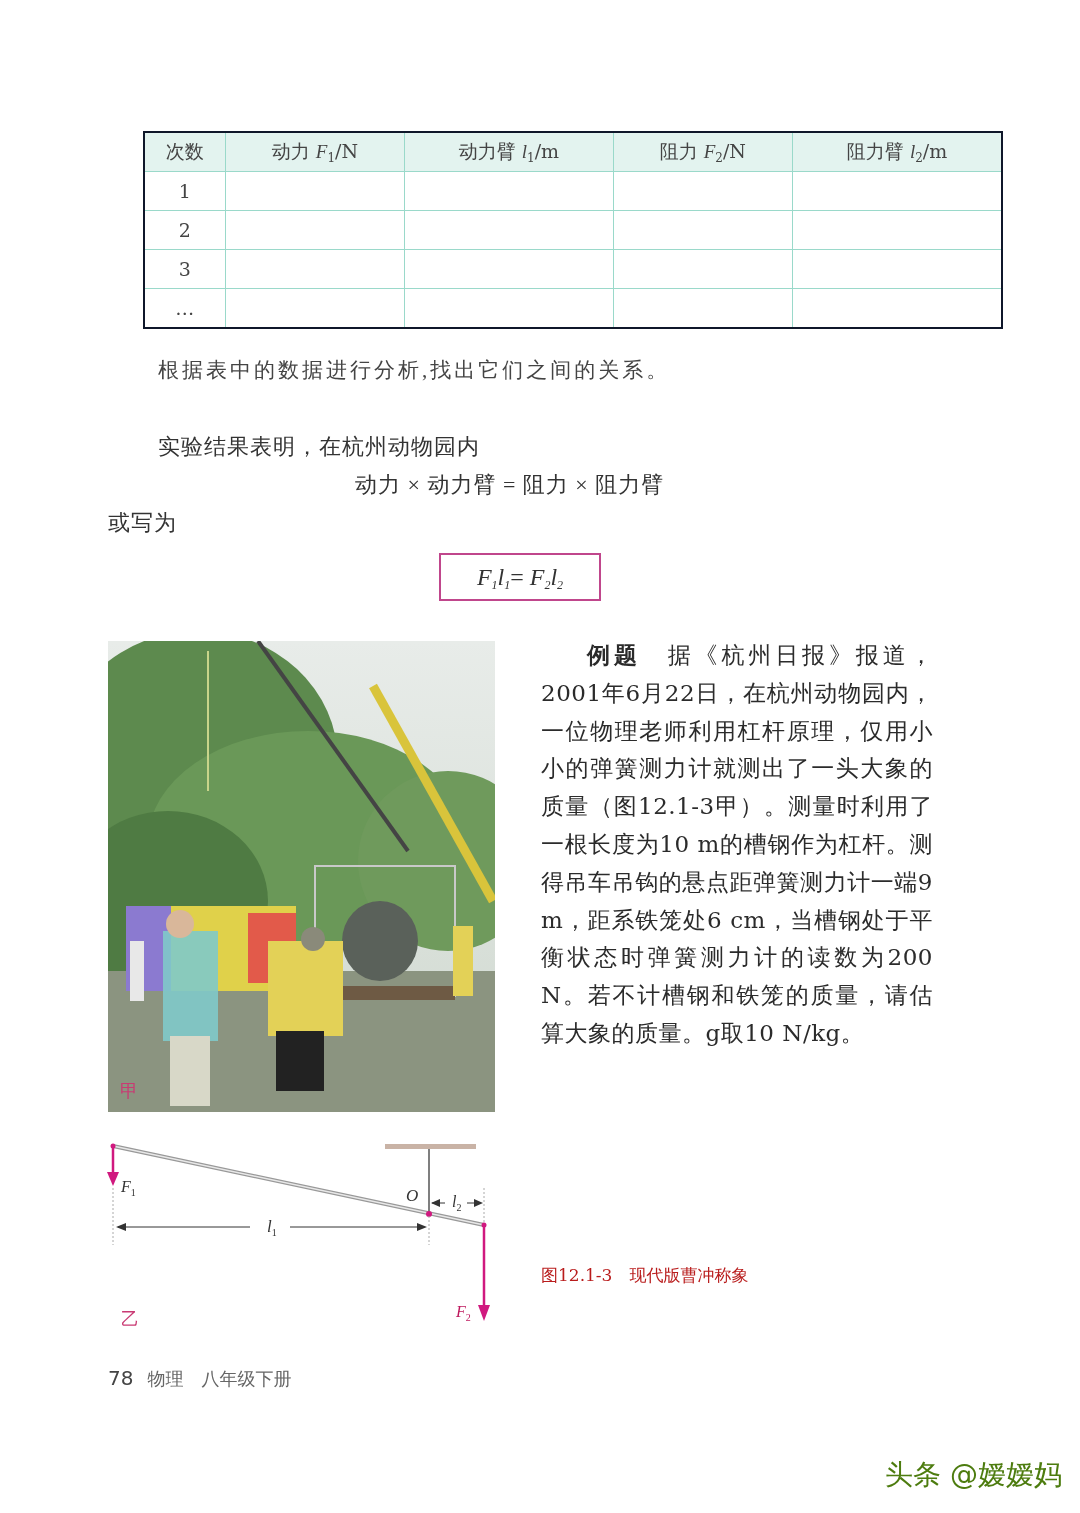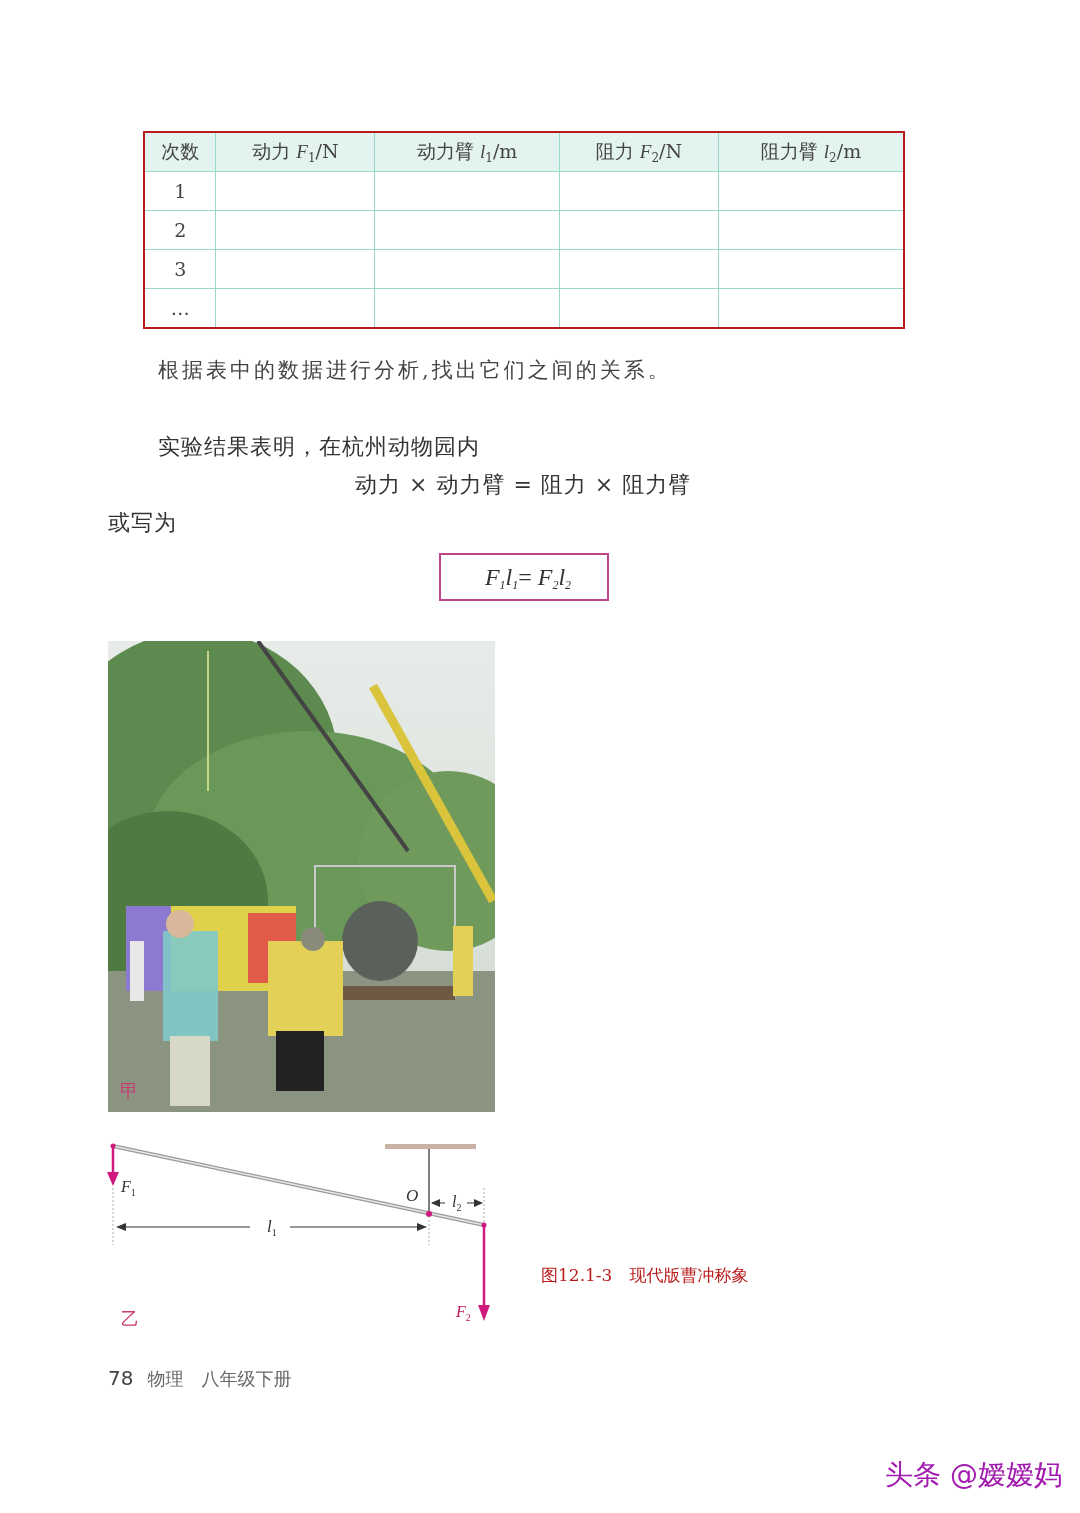--- a/index.html
+++ b/index.html
@@ -1,33 +1,33 @@
 <!DOCTYPE html>
 <html><head>
 <meta charset="utf-8">
 <style>
   html,body{margin:0;padding:0;background:#ffffff;}
   body{width:1080px;height:1513px;position:relative;overflow:hidden;font-family:"DejaVu Serif","Liberation Serif",serif;color:#333;}
   .abs{position:absolute;}
-  table.exp{position:absolute;left:143px;top:131px;width:762px;border-collapse:collapse;border:2px solid #b91c1c;}
+  table.exp{position:absolute;left:143px;top:131px;width:860px;border-collapse:collapse;border:2px solid #0f172a;}
   table.exp th, table.exp td{border:1.5px solid #9ad9ca;height:38px;text-align:center;font-size:19px;color:#444;font-weight:normal;padding:0;}
   table.exp th{background:#e3f3ef;}
   table.exp td{background:#fff;}
   .it{font-style:italic;font-family:"Liberation Serif",serif;}
   .sub{font-size:12px;vertical-align:-4px;}
-  .p{font-size:22px;color:#333;letter-spacing:1px;}
-  .formula-box{position:absolute;left:439px;top:553px;width:158px;height:44px;border:2px solid #c0468c;text-align:center;line-height:44px;font-size:24px;font-family:"Liberation Serif",serif;font-style:italic;color:#333;padding-left:8px;}
+  .p{font-size:22px;color:#333;letter-spacing:1px;font-family:Liberation Serif, serif;}
+  .formula-box{position:absolute;left:439px;top:553px;width:158px;height:44px;border:2px solid #c0468c;text-align:center;line-height:44px;font-size:24px;font-family:"Liberation Serif",serif;font-style:italic;color:#333;}
   .photo{position:absolute;left:108px;top:641px;width:387px;height:471px;overflow:hidden;background:#8aa17a;}
   .right-text{position:absolute;left:541px;top:636px;width:392px;font-size:23px;line-height:37.8px;color:#2b2b2b;letter-spacing:0.5px;text-align:justify;}
   .right-text .indent{text-indent:46px;}
   .right-text b{font-weight:bold;}
   .caption{position:absolute;left:541px;top:1264px;font-size:17px;color:#b91c1c;}
   .footer{position:absolute;left:108px;top:1366px;font-size:18px;color:#666;font-family:"DejaVu Sans",sans-serif;}
   .footer .num{font-size:20px;color:#444;margin-right:14px;margin-top:40px;}
-  .watermark{position:absolute;left:885px;top:1456px;font-size:28px;color:#a21caf;font-family:"DejaVu Sans",sans-serif;text-shadow:1px 1px 0 #fff,-1px -1px 0 #fff;}
+  .watermark{position:absolute;left:885px;top:1456px;font-size:28px;color:#4d7c0f;font-family:"DejaVu Sans",sans-serif;text-shadow:1px 1px 0 #fff,-1px -1px 0 #fff;}
 </style>
 </head>
 <body>
 
 <table class="exp">
   <thead>
     <tr>
       <th><span>次数</span></th>
       <th><span>动力 </span><span class="it">F</span><span class="sub">1</span><span>/N</span></th>
       <th><span>动力臂 </span><span class="it">l</span><span class="sub">1</span><span>/m</span></th>
@@ -146,20 +146,21 @@
   </svg>
   <div class="abs it" style="left:21px;top:48px;font-size:16px;color:#333;"><span>F</span><span class="sub" style="font-size:10px;font-style:normal">1</span></div>
   <div class="abs it" style="left:306px;top:56px;font-size:17px;color:#333;">O</div>
   <div class="abs it" style="left:167px;top:87px;font-size:17px;color:#333;"><span>l</span><span class="sub" style="font-size:10px;font-style:normal">1</span></div>
   <div class="abs it" style="left:352px;top:63px;font-size:16px;color:#333;"><span>l</span><span class="sub" style="font-size:10px;font-style:normal">2</span></div>
   <div class="abs it" style="left:356px;top:173px;font-size:16px;color:#be185d;"><span>F</span><span class="sub" style="font-size:10px;font-style:normal">2</span></div>
   <div class="abs" style="left:21px;top:177px;font-size:18px;color:#c93a73;">乙</div>
 </div>
 
 <div class="right-text">
+  <div class="indent"><b>例题</b><span>　据《杭州日报》报道，2001年6月22日，在杭州动物园内，一位物理老师利用杠杆原理，仅用小小的弹簧测力计就测出了一头大象的质量（图12.1-3甲）。测量时利用了一根长度为10 m的槽钢作为杠杆。测得吊车吊钩的悬点距弹簧测力计一端9 m，距系铁笼处6 cm，当槽钢处于平衡状态时弹簧测力计的读数为200 N。若不计槽钢和铁笼的质量，请估算大象的质量。g取10 N/kg。</span></div>
 </div>
 
 <div class="caption">图12.1-3　现代版曹冲称象</div>
 
 <div class="footer">
   <span class="num">78</span><span>物理　八年级下册</span>
 </div>
 
 <div class="watermark">头条 @嫒嫒妈</div>
 

